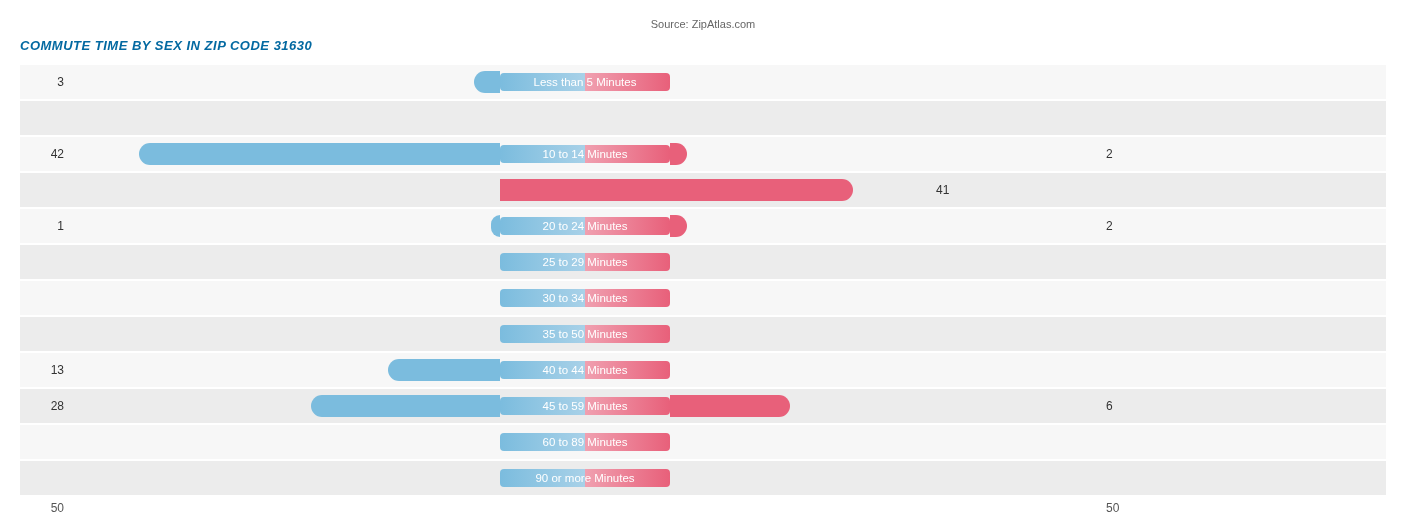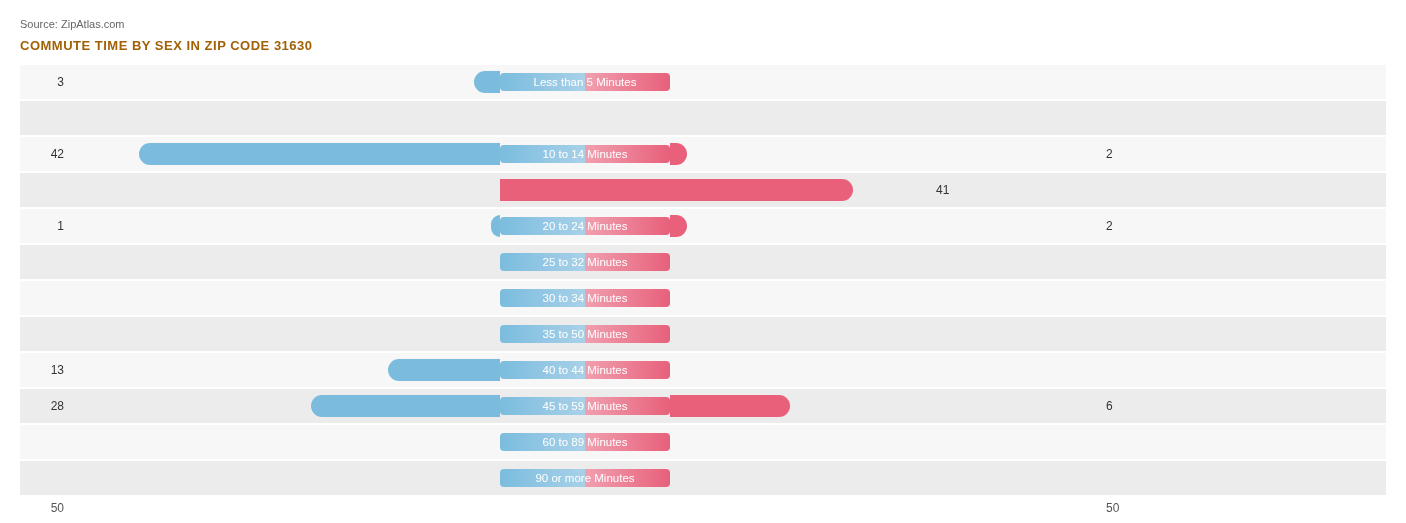--- a/index.html
+++ b/index.html
@@ -7,28 +7,29 @@
       font-family: Arial, sans-serif;
       background: #fff;
       width: 1406px;
       min-height: 523px;
       padding: 18px 20px 18px 20px;
     }
     .chart-title {
       font-size: 13px;
       font-weight: bold;
       text-transform: uppercase;
-      color: #a16207;
+      color: #0369a1;
       letter-spacing: 0.5px;
       margin-bottom: 12px;
+      font-style: italic;
     }
     .source {
       font-size: 11px;
       color: #666;
-      text-align: left;
+      text-align: center;
       margin-bottom: 8px;
     }
     .chart-area {
       position: relative;
       width: 100%;
     }
     .row {
       display: flex;
       align-items: center;
       height: 34px;
@@ -184,21 +185,21 @@
     <div class="right-bar-container">
       <div class="right-bar" style="width:17px;"></div>
     </div>
     <div class="right-val">2</div>
   </div>
     <div class="row">
     <div class="left-val"></div>
     <div class="left-bar-container">
       <div class="left-bar" style="width:0px;"></div>
     </div>
-    <div class="label-box">25 to 32 Minutes</div>
+    <div class="label-box">25 to 29 Minutes</div>
     <div class="right-bar-container">
       <div class="right-bar" style="width:0px;"></div>
     </div>
     <div class="right-val"></div>
   </div>
     <div class="row">
     <div class="left-val"></div>
     <div class="left-bar-container">
       <div class="left-bar" style="width:0px;"></div>
     </div>

